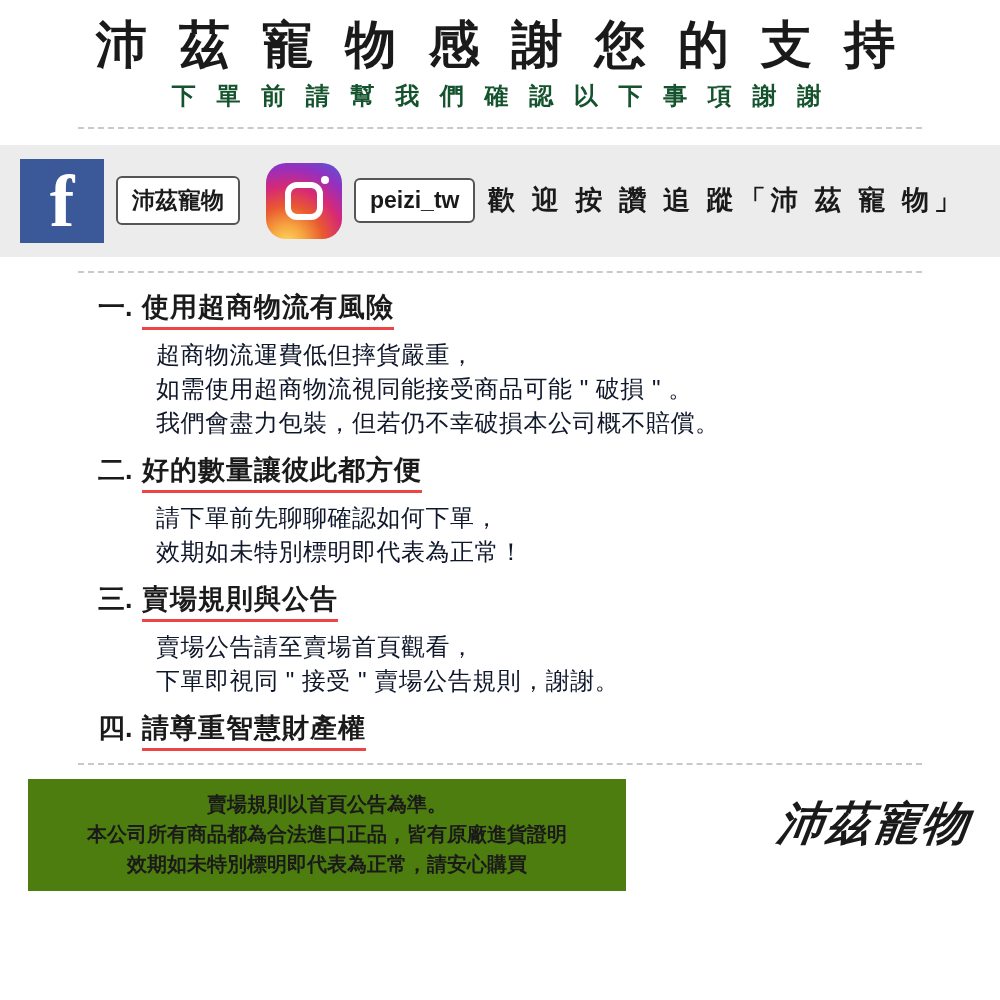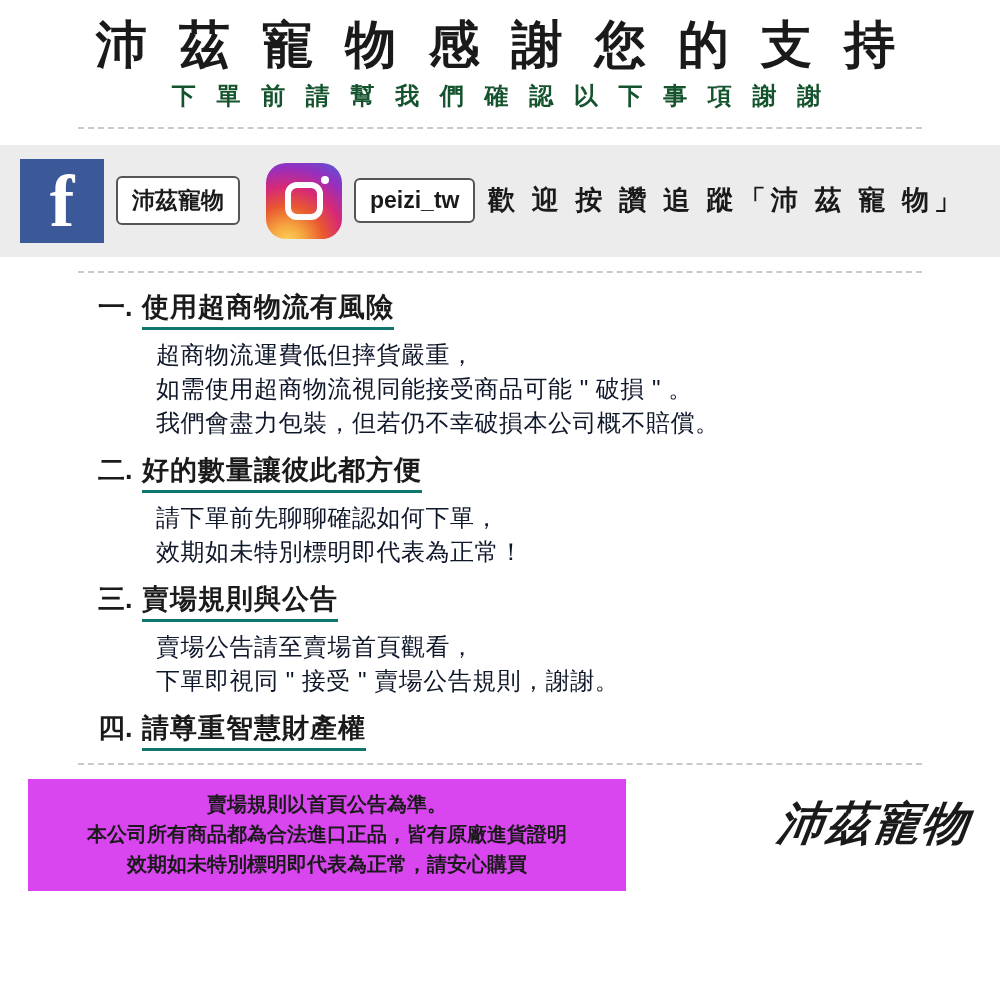--- a/index.html
+++ b/index.html
@@ -152,21 +152,21 @@
     align-items: baseline;
     font-size: 27px;
     font-weight: bold;
     color: #1a1a1a;
   }
   .rule-num {
     width: 44px;
     flex: 0 0 auto;
   }
   .rule-title {
-    border-bottom: 3px solid #0f766e;
+    border-bottom: 3px solid #ef4444;
     padding-bottom: 2px;
     letter-spacing: 1px;
   }
   .rule-body {
     margin-top: 8px;
     padding-left: 58px;
   }
   .rule-line {
     font-size: 24px;
     line-height: 1.42;
@@ -180,21 +180,21 @@
     height: 0;
   }
 
   
   .footer {
     margin-top: 14px;
     display: flex;
     align-items: flex-start;
   }
   .footer-box {
-    background: #d946ef;
+    background: #4d7c0f;
     width: 598px;
     margin-left: 28px;
     padding: 10px 0 12px 0;
     text-align: center;
   }
   .footer-box .fl {
     font-size: 20px;
     font-weight: bold;
     line-height: 1.5;
     color: #1a1a1a;

